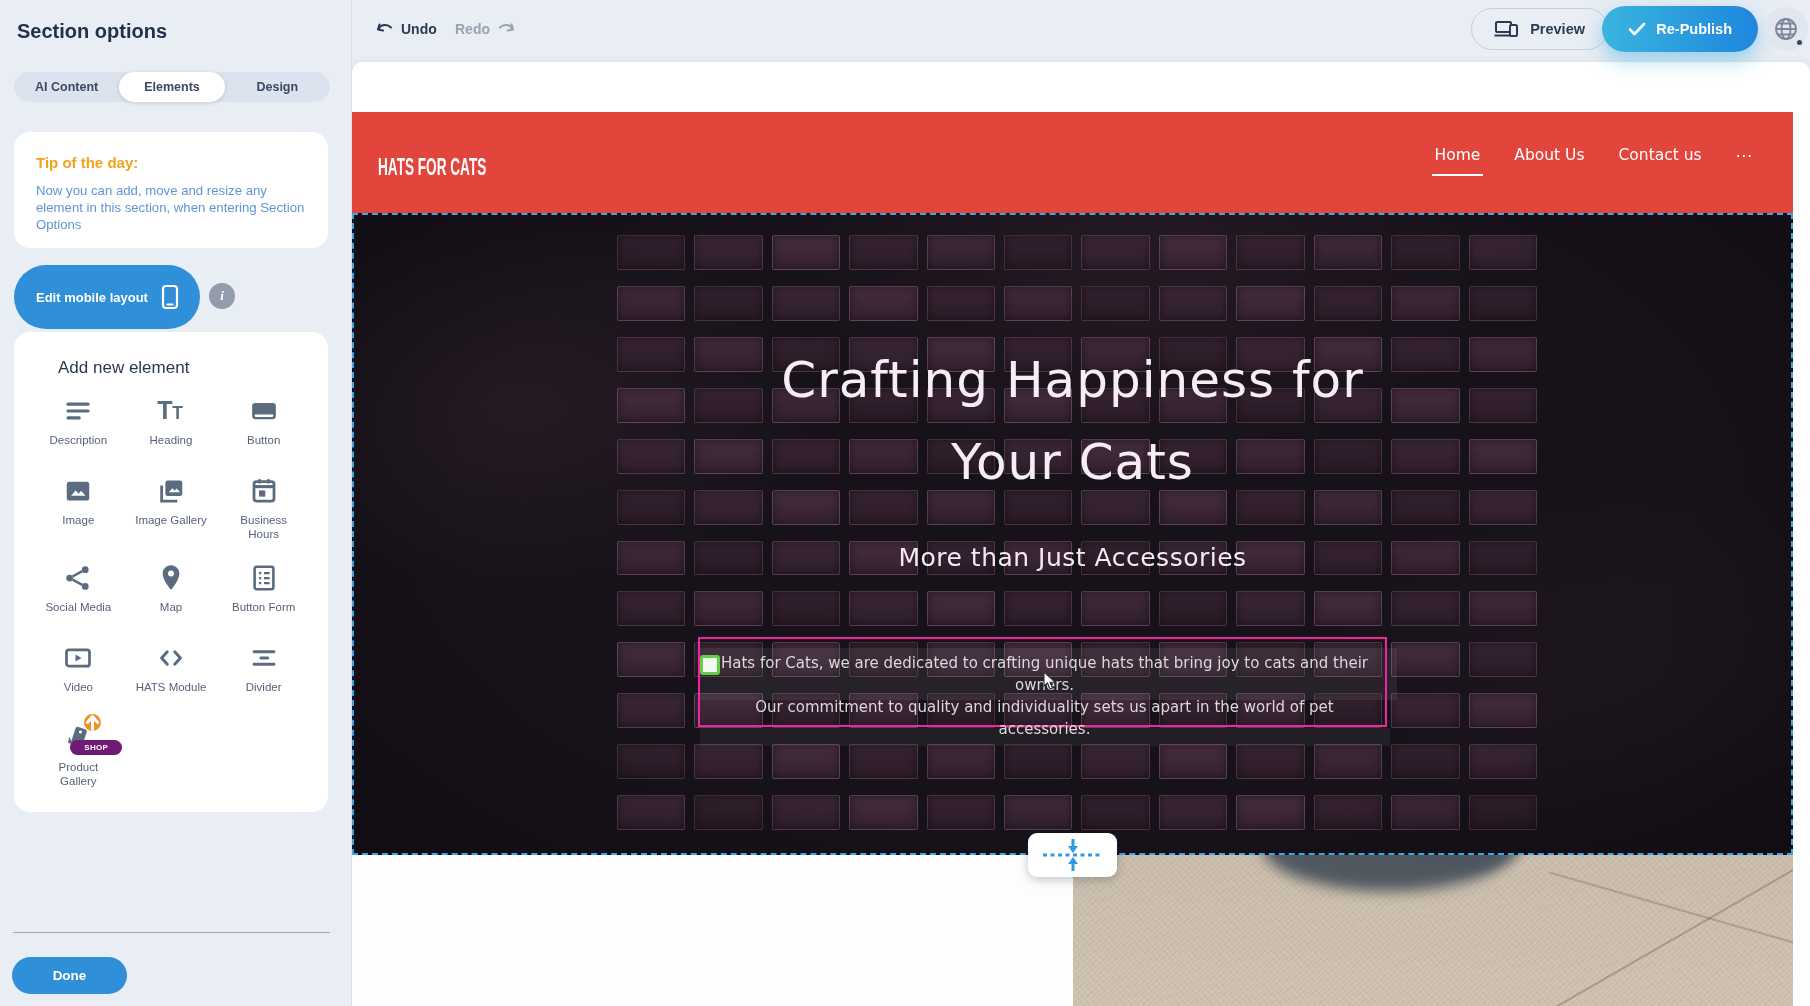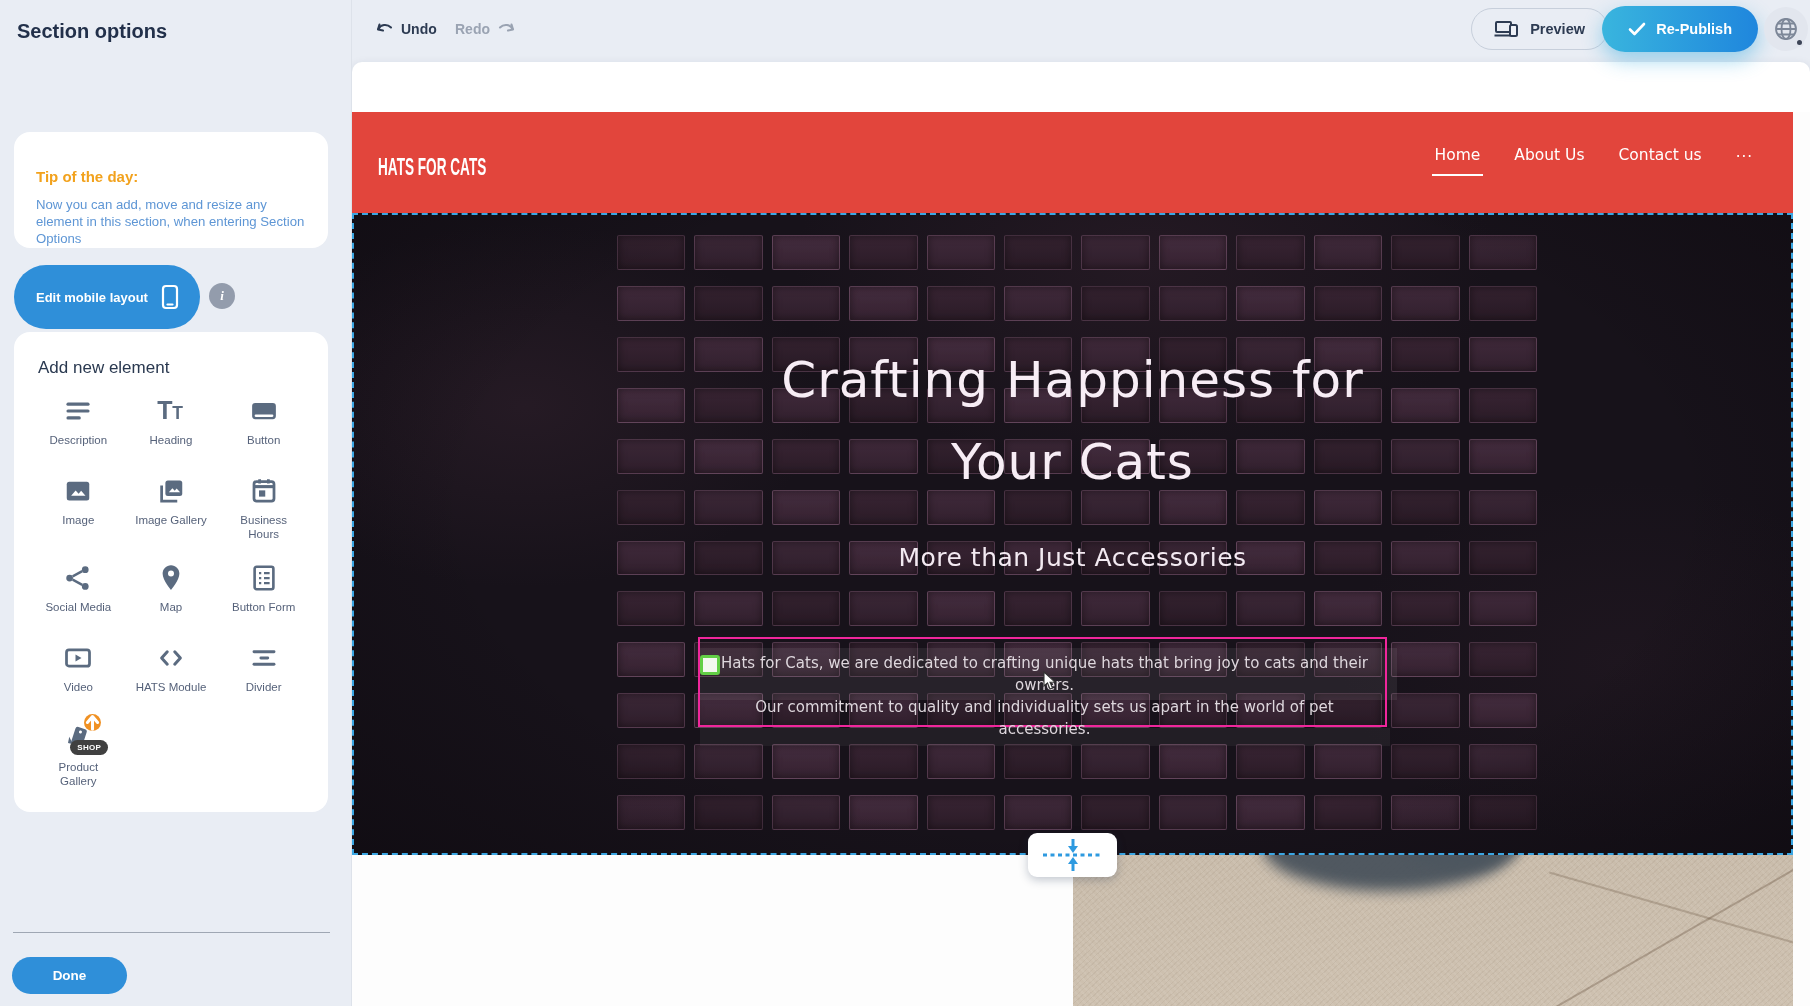--- a/index.html
+++ b/index.html
@@ -50,48 +50,48 @@
   .panel-title { position:absolute; left:17px; top:20px; font-size:20px; font-weight:bold; color:#22304a; }
   .tabs {
     position:absolute; left:14px; top:72px; width:316px; height:30px;
     background:#dce3ee; border-radius:16px; display:flex; align-items:center;
   }
   .tab { flex:1; text-align:center; font-size:12.5px; font-weight:bold; color:#3a4a63;
     height:30px; line-height:30px; border-radius:16px; cursor:pointer; }
   .tab.active { background:#fff; box-shadow:0 1px 4px rgba(30,50,80,.18); }
   .tip-card {
     position:absolute; left:14px; top:132px; width:314px; height:116px;
-    background:#fff; border-radius:16px; padding:36px 22px;
+    background:#fff; border-radius:16px; padding:22px 22px;
   }
   .tip-title { font-size:15px; font-weight:bold; color:var(--tip-orange,#f2a21d); margin-bottom:11px; }
   .tip-body { font-size:13.2px; line-height:17px; color:var(--tip-blue,#5e96d5); }
   .edit-mobile-btn {
     position:absolute; left:14px; top:265px; width:186px; height:64px; border:none;
     background:var(--accent-blue,#2f8fd9); border-radius:32px; cursor:pointer;
     display:flex; align-items:center; justify-content:space-between; padding:0 20px 0 22px;
     color:#fff; font-size:13px; font-weight:bold; font-family:"Liberation Sans", sans-serif;
   }
   .info-btn {
     position:absolute; left:209px; top:283px; width:26px; height:26px; border-radius:50%;
     background:#939cac; color:#fff; border:none; font-size:13px; font-weight:bold;
     font-family:"Liberation Serif", serif; font-style:italic; cursor:pointer;
   }
   .add-card {
     position:absolute; left:14px; top:332px; width:314px; height:480px;
     background:#fff; border-radius:16px; padding:26px 18px 0 18px;
   }
-  .add-title { font-size:17px; color:#2a3950; margin-left:6px; margin-bottom:18px; }
+  .add-title { font-size:17px; color:#2a3950; margin-left:26px; margin-bottom:18px; }
   .element-grid { display:grid; grid-template-columns:repeat(3, 1fr); row-gap:22px; }
   .el-item { display:flex; flex-direction:column; align-items:center; cursor:pointer; min-height:58px; }
   .el-icon { width:30px; height:30px; position:relative; }
   .el-icon svg { width:100%; height:100%; }
   .el-label { margin-top:7px; font-size:11.5px; color:#56627a; text-align:center; line-height:14px; max-width:72px; }
   .shop-badge {
-    position:absolute; left:7px; top:17px; background:#404040; color:#fff;
-    font-size:8px; font-weight:bold; padding:3px 7px; border-radius:9px; letter-spacing:.3px;
+    position:absolute; left:7px; top:17px; background:#701a75; color:#fff;
+    font-size:8px; font-weight:bold; padding:3px 14px; border-radius:9px; letter-spacing:.3px;
   }
   .arrow-badge {
     position:absolute; right:-8px; top:-9px; width:17px; height:17px; border-radius:50%;
     background:#f09123; color:#fff; display:flex; align-items:center; justify-content:center;
   }
   .sidebar-divider { position:absolute; left:13px; top:932px; width:317px; height:1px; background:#9fa7b3; }
   .done-btn {
     position:absolute; left:12px; top:957px; width:115px; height:37px; border:none;
     background:var(--accent-blue,#2f8fd9); border-radius:19px; color:#fff;
     font-size:13.5px; font-weight:bold; cursor:pointer; font-family:"Liberation Sans", sans-serif;
@@ -259,20 +259,25 @@
         <path d="M3 13 h20 M4.5 7.5 h17 M4.5 18.5 h17"></path>
       </svg>
     </span>
     <span class="globe-dot"></span>
   </button>
 </div>
 
 <div class="sidebar">
   <div class="panel-title">Section options</div>
 
+  <div class="tabs">
+    <div class="tab">AI Content</div>
+    <div class="tab active">Elements</div>
+    <div class="tab">Design</div>
+  </div>
 
   <div class="tip-card">
     <div class="tip-title">Tip of the day:</div>
     <div class="tip-body">Now you can add, move and resize any element in this section, when entering Section Options</div>
   </div>
 
   <button class="edit-mobile-btn">
     <span>Edit mobile layout</span>
     <span>
       <svg width="20" height="26" viewBox="0 0 20 26" fill="none" stroke="#fff" stroke-width="2.2">

